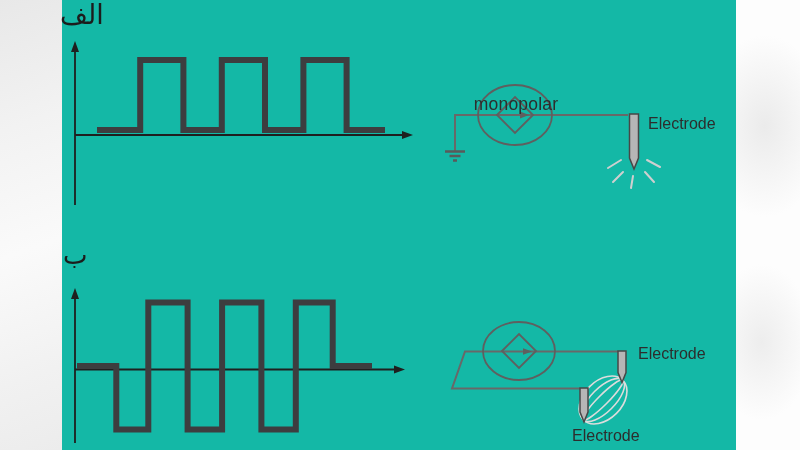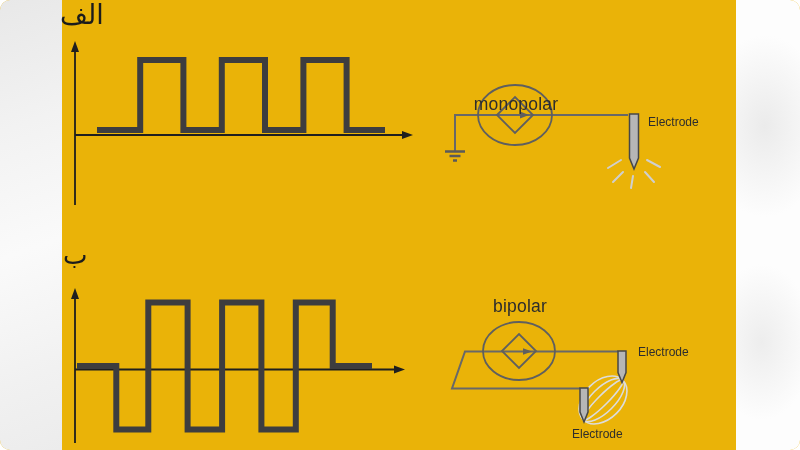--- a/index.html
+++ b/index.html
@@ -1,23 +1,22 @@
 <!DOCTYPE html>
 <html><head>
 <meta charset="utf-8">
 <style>
   html, body { margin: 0; padding: 0; background: #ffffff; }
   #canvas {
     position: relative;
     width: 800px;
     height: 450px;
-    background: #eab308;
+    background: #14b8a6;
     overflow: hidden;
     font-family: "Liberation Sans", sans-serif;
-    border-radius: 10px;
   }
   .bg-strip { position: absolute; top: 0; height: 450px; pointer-events: none; }
   .bg-left {
     left: 0; width: 62px;
     background: linear-gradient(160deg, #e8e8e8 0%, #f2f2f2 28%, #fafafa 55%, #f1f1f1 82%, #ececec 100%);
   }
   .bg-right {
     right: 0; width: 64px;
     background:
       radial-gradient(90px 130px at 45% 28%, #ebebeb 0%, rgba(255,255,255,0) 70%),
@@ -26,21 +25,21 @@
   }
   svg#diagram { position: absolute; left: 0; top: 0; }
   .txt { position: absolute; color: #2d2d2d; white-space: nowrap; }
   .fa-label {
     font-family: "DejaVu Sans", sans-serif;
     color: #1c1c1c;
     font-size: 27px;
     line-height: 30px;
   }
   .circuit-title { font-size: 17.5px; text-align: center; letter-spacing: 0.2px; }
-  .electrode-label { font-size: 12px; }
+  .electrode-label { font-size: 16px; }
 </style>
 </head>
 <body>
 
 <div id="canvas">
 
   <div class="bg-strip bg-left"></div>
   <div class="bg-strip bg-right"></div>
 
   <svg id="diagram" width="800" height="450" viewBox="0 0 800 450">
@@ -99,19 +98,18 @@
   </svg>
 
   <div class="txt fa-label" style="left:60px; top:0px;">الف</div>
 
   <div class="txt circuit-title" style="left:450px; top:58px; width:132px;margin-top:36px;">monopolar</div>
 
   <div class="txt electrode-label" style="left:648px; top:115px;">Electrode</div>
 
   <div class="txt fa-label" style="left:63px; top:240px; font-size:26px;">ب</div>
 
-  <div class="txt circuit-title" style="left:455px; top:296px; width:130px;">bipolar</div>
 
   <div class="txt electrode-label" style="left:638px; top:345px;">Electrode</div>
 
   <div class="txt electrode-label" style="left:572px; top:427px;">Electrode</div>
 
 </div>
 
 </body></html>

